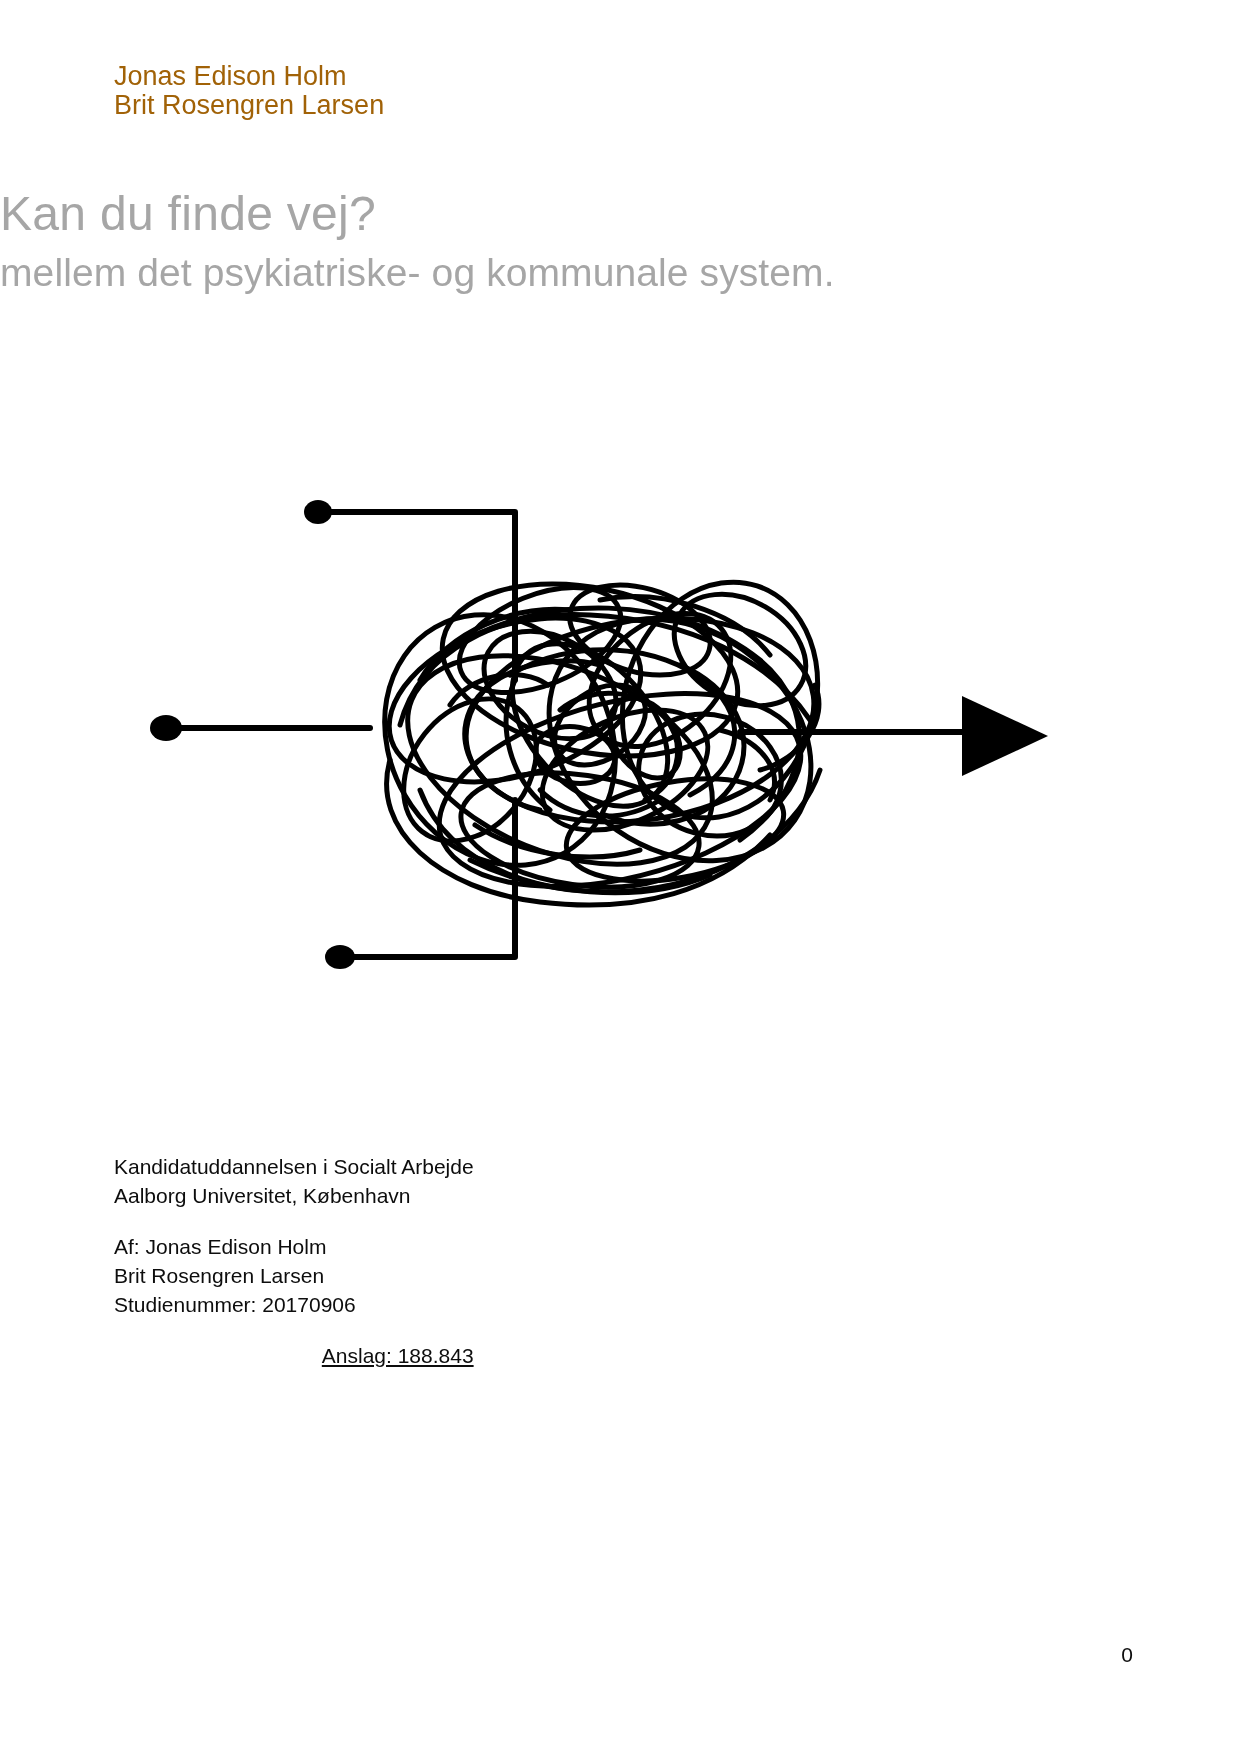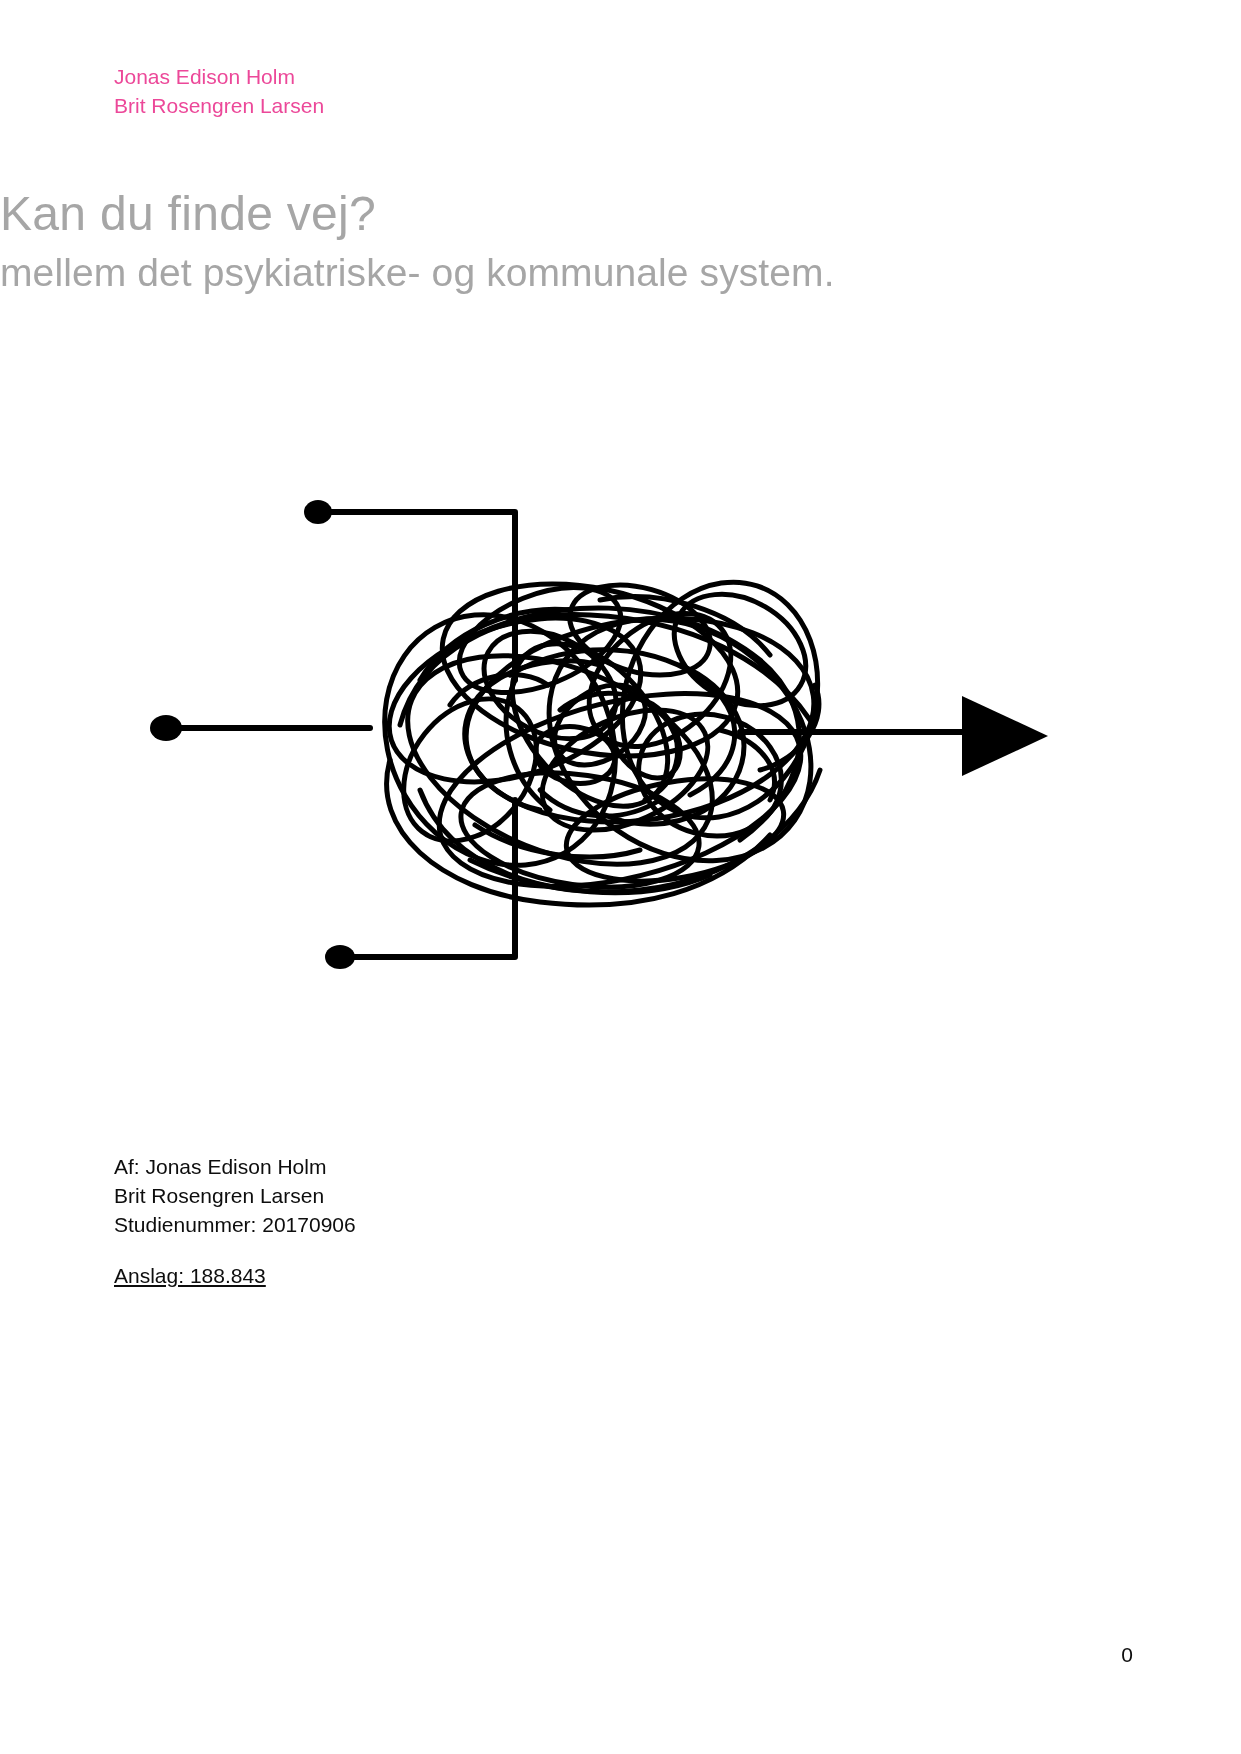--- a/index.html
+++ b/index.html
@@ -15,23 +15,23 @@
     font-family: "Liberation Sans", sans-serif;
     color: #000000;
     overflow: hidden;
   }
 
   
   .header-block {
     position: absolute;
     left: 114px;
     top: 62px;
-    font-size: 21px;
+    font-size: 27px;
     line-height: 29px;
-    color: #ec4899;
+    color: #a16207;
   }
   .header-block div { white-space: pre; }
 
   
   .title-block {
     position: absolute;
     left: 0;
     top: 183px;
     width: 1241px;
     text-align: left;
@@ -63,21 +63,21 @@
   
   .meta-block {
     position: absolute;
     left: 114px;
     top: 1152px;
     font-size: 21px;
     line-height: 29px;
     color: #0d0d0d;
   }
   .meta-group { margin-bottom: 22px; }
-  .meta-group:last-child { margin-bottom: 0; }
+  .meta-group:last-child { margin-bottom: 0; text-align: right; }
   .meta-group div { white-space: pre; }
   .meta-bold { font-weight: bold; }
   .meta-underline { text-decoration: underline; }
 
   
   .page-number {
     position: absolute;
     right: 108px;
     top: 1640px;
     font-size: 21px;
@@ -155,20 +155,24 @@
         <path d="M640 300 C680 290, 710 250, 695 215"></path>
         <path d="M350 390 C420 425, 520 435, 590 405"></path>
         <path d="M395 210 C375 255, 390 310, 430 340"></path>
         <path d="M540 330 C500 355, 450 350, 420 320"></path>
       </g>
     </svg>
   </div>
 
   <div class="meta-block">
     <div class="meta-group">
+      <div>Kandidatuddannelsen i Socialt Arbejde</div>
+      <div>Aalborg Universitet, København</div>
+    </div>
+    <div class="meta-group">
       <div>Af: Jonas Edison Holm</div>
       <div>Brit Rosengren Larsen</div>
       <div>Studienummer: 20170906</div>
     </div>
     <div class="meta-group">
       <div class="meta-underline">Anslag: 188.843</div>
     </div>
   </div>
 
   <div class="page-number">0</div>

